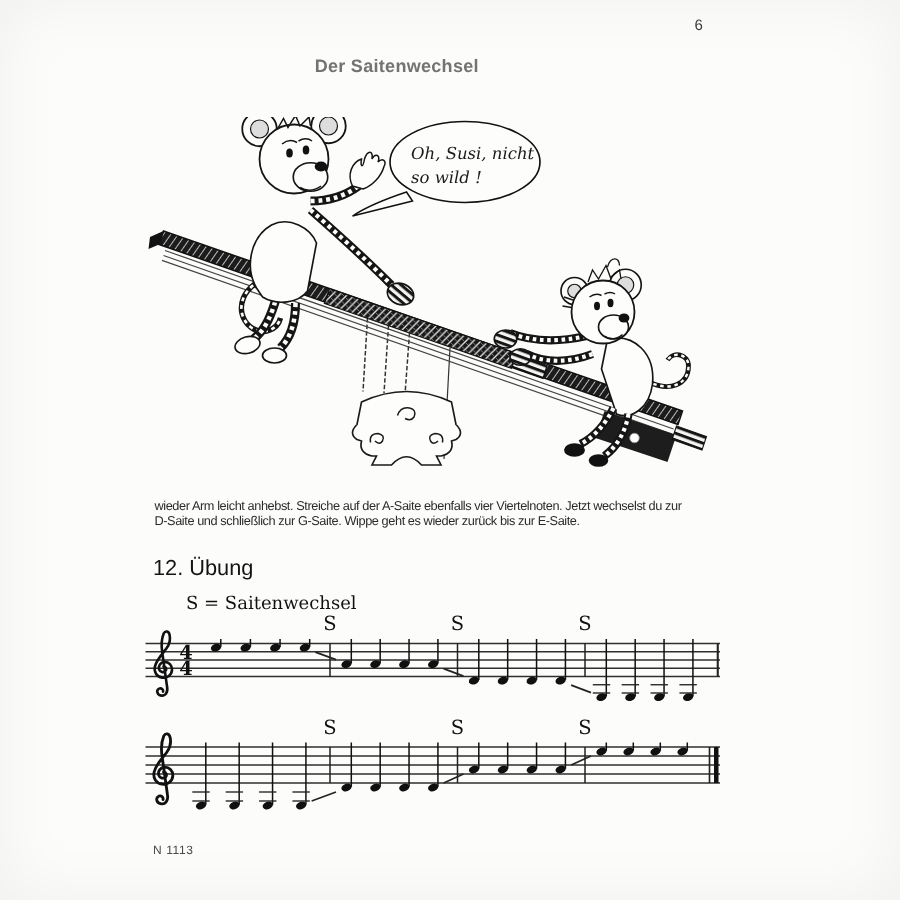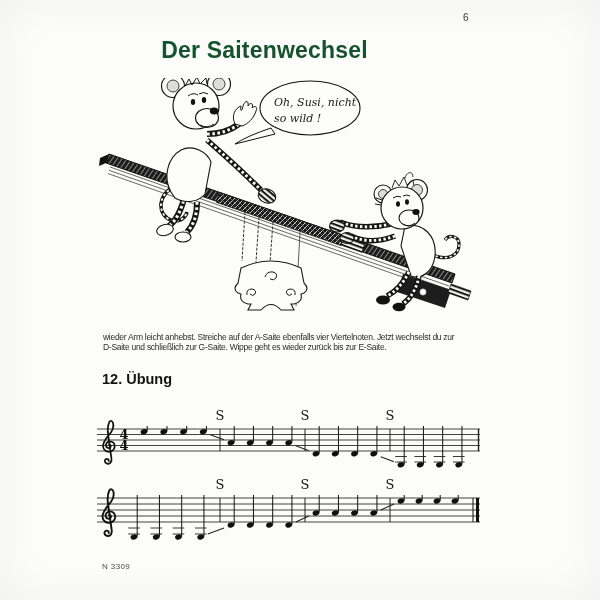--- a/index.html
+++ b/index.html
@@ -1,27 +1,27 @@
 <!DOCTYPE html>
 <html><head>
 <meta charset="utf-8">
 <style>
   html,body{margin:0;padding:0;background:#e9e9e7;}
   .page{position:relative;width:600px;height:600px;background:#fcfcfa;overflow:hidden;
         font-family:"Liberation Sans",sans-serif;color:#222;}
   .vignette{position:absolute;inset:0;box-shadow:inset 0 0 45px rgba(0,0,0,0.05);pointer-events:none;}
   .page-number{position:absolute;top:12px;left:463px;font-size:10px;color:#3c3c3c;letter-spacing:.5px;}
   .title{position:absolute;top:37px;left:0;width:529px;text-align:center;
-         font-size:23px;font-weight:bold;color:#14532d;letter-spacing:.2px;}
+         font-size:12px;font-weight:bold;color:#737373;letter-spacing:.2px;}
   .illu{position:absolute;left:95px;top:78px;width:400px;height:236px;}
   .para{position:absolute;left:103px;font-size:8.5px;letter-spacing:-0.28px;line-height:10.2px;color:#2b2b2b;}
   .para div{white-space:nowrap;}
   .p1{top:315px;}
   .p2{top:332px;}
-  .ex-heading{position:absolute;left:102px;top:371px;font-size:14.5px;font-weight:bold;color:#141414;}
+  .ex-heading{position:absolute;left:102px;top:371px;font-size:14.5px;font-weight:normal;color:#141414;}
   .legend{position:absolute;left:124px;top:395px;font-family:"DejaVu Serif",serif;font-size:12px;color:#111;}
   .music{position:absolute;left:88px;top:406px;width:410px;height:158px;}
   .plate{position:absolute;left:102px;top:562px;font-size:8px;color:#4a4a4a;letter-spacing:.4px;}
   .bubble-text{font-family:"DejaVu Serif",serif;font-style:italic;font-size:11px;fill:#1a1a1a;}
 </style>
 </head>
 <body>
 
 <div class="page">
 
@@ -142,20 +142,21 @@
       <text class="bubble-text" x="179" y="44">so wild !</text>
     </g>
   </svg>
 
   <div class="para p2">
     <div>wieder Arm leicht anhebst. Streiche auf der A-Saite ebenfalls vier Viertelnoten. Jetzt wechselst du zur</div>
     <div>D-Saite und schließlich zur G-Saite. Wippe geht es wieder zurück bis zur E-Saite.</div>
   </div>
 
   <div class="ex-heading">12. Übung</div>
+  <div class="legend">S = Saitenwechsel</div>
 
   <svg id="music-svg" class="music" viewBox="88 406 410 158">
       <g>
         <line x1="97" y1="429" x2="480" y2="429" stroke="#2f2f2f" stroke-width="0.9"></line>
         <line x1="97" y1="434.5" x2="480" y2="434.5" stroke="#2f2f2f" stroke-width="0.9"></line>
         <line x1="97" y1="440" x2="480" y2="440" stroke="#2f2f2f" stroke-width="0.9"></line>
         <line x1="97" y1="445.5" x2="480" y2="445.5" stroke="#2f2f2f" stroke-width="0.9"></line>
         <line x1="97" y1="451" x2="480" y2="451" stroke="#2f2f2f" stroke-width="0.9"></line>
         <path d="M 0,-1.2 C 1.8,-1.2 2.6,0.6 1.4,2 C 0.2,3.4 -2.6,2.8 -3.2,0.8 C -3.9,-1.6 -2.2,-4.4 0.6,-4.6 C 3.8,-4.8 6.4,-2.2 6.2,1.2 C 6,4.8 2.6,7.4 -1,6.8 C -5,6.2 -7.2,2.6 -6.2,-1.4 C -5,-6.5 -1,-10 2.2,-14.5 C 4.4,-17.5 5.2,-21 4.4,-24.4 C 3.8,-27 1.4,-27.6 0.2,-25.4 C -1.4,-21.5 -1.8,-17 -0.9,-11.5 L 2.6,13.5 C 3.4,17.8 1.2,20.6 -2,19.8 C -4.8,19.2 -5.4,15.8 -3.2,14.8 C -1.4,14.1 0,15.4 -0.3,17" transform="translate(109,445.5) scale(0.9166666666666666)" fill="none" stroke="#111" stroke-width="1.9" stroke-linecap="round"></path>
         <text x="124" y="439" text-anchor="middle" font-family="&quot;DejaVu Serif&quot;,serif" font-size="12.925" font-weight="bold" fill="#111">4</text>
@@ -329,15 +330,15 @@
         </g>
         <text x="220" y="489" text-anchor="middle" font-family="&quot;DejaVu Serif&quot;,serif" font-size="13" fill="#111">S</text>
         <line x1="207.75" y1="534" x2="224" y2="528" stroke="#222" stroke-width="1.1"></line>
         <text x="305" y="489" text-anchor="middle" font-family="&quot;DejaVu Serif&quot;,serif" font-size="13" fill="#111">S</text>
         <line x1="295.75" y1="522" x2="309" y2="516" stroke="#222" stroke-width="1.1"></line>
         <text x="390" y="489" text-anchor="middle" font-family="&quot;DejaVu Serif&quot;,serif" font-size="13" fill="#111">S</text>
         <line x1="380.75" y1="510" x2="394" y2="504" stroke="#222" stroke-width="1.1"></line>
       </g>
     </svg>
 
-  <div class="plate">N 3309</div>
+  <div class="plate">N 1113</div>
   <div class="vignette"></div>
 </div>
 
 </body></html>

